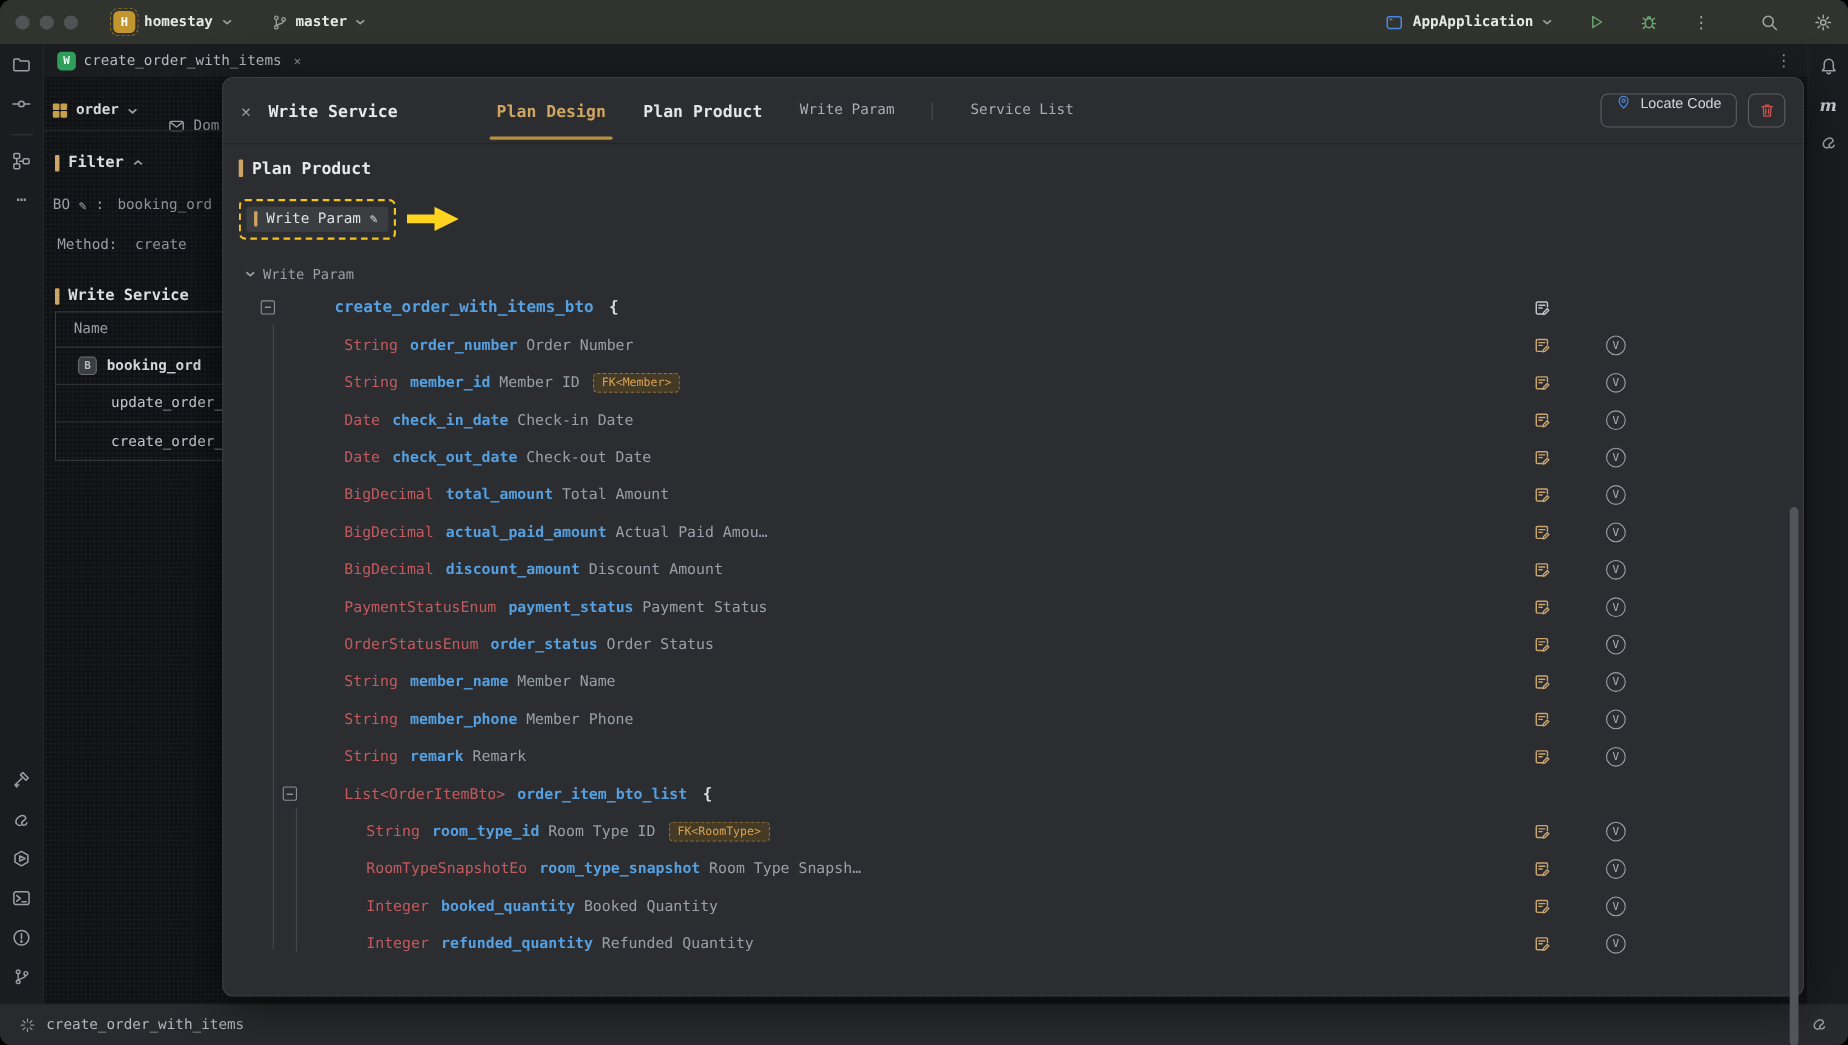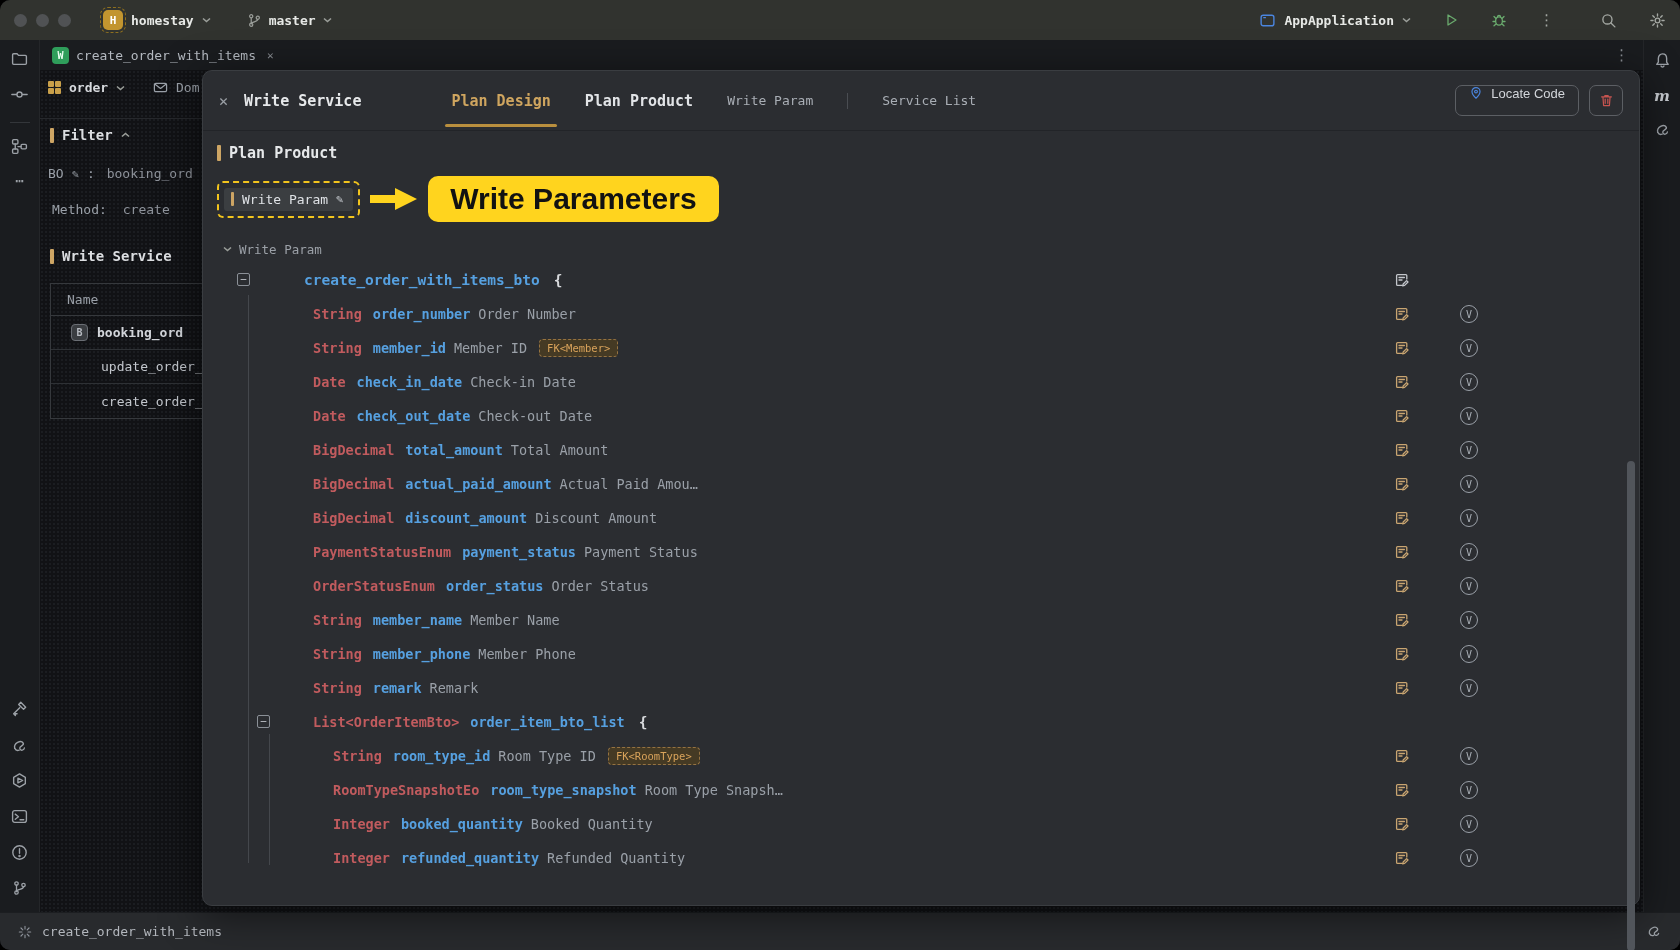--- a/index.html
+++ b/index.html
@@ -46,21 +46,21 @@
   .tab-x { color:#8a8e94; font-size:11px; margin-left:4px; }
 
   
   .content { flex:1; position:relative;
              background-color:#111215;
              background-image:radial-gradient(#1b1d21 1px, transparent 1px);
              background-size:4px 4px; }
 
   
   .toolpanel { position:absolute; left:0; top:0; width:230px; height:100%; font-size:13px; }
-  .lp-row { position:absolute; display:flex; align-items:center; gap:8px; }
+  .lp-row { position:absolute; display:flex; align-items:center; gap:8px;margin-top:13px; }
   .mod-icon { width:13px; height:13px; display:grid; grid-template-columns:6px 6px; gap:1px; }
   .mod-icon span { width:6px; height:6px; background:#c9a04a; border-radius:1px; }
   .lp-divider { position:absolute; left:0; top:48px; width:230px; height:1px; background:#26282c; }
   .gold-bar { width:4px; height:15px; background:#cda564; border-radius:1px; }
   .lp-head-txt { color:#dcdee1; font-weight:bold; font-size:14px; }
   .lp-grey { color:#9aa0a8; }
   .lp-val { color:#8e939b; }
   .pencil { color:#9aa0a8; font-size:12px; }
   .lp-table { position:absolute; left:10px; top:213px; width:220px; border:1px solid #36393d; }
   .lp-th { height:32px; display:flex; align-items:center; padding-left:16px; color:#9aa0a8;
@@ -108,21 +108,21 @@
   .param-btn .pencil { color:#cfd3d8; }
   .anno-label { background:#ffd41e; border-radius:10px; padding:6px 22px;
                 font-family:"Liberation Sans", sans-serif; font-weight:bold; font-size:30px; color:#121212; }
 
   .tree-head { display:flex; align-items:center; gap:7px; margin:14px 0 0 6px; height:16px;
                color:#9ba0a7; font-size:12.5px; }
 
   .tree { position:relative; margin-top:6px; }
   .guide { position:absolute; width:1px; background:#44474c; }
   .tree-row { height:34px; display:flex; align-items:center; position:relative; font-size:13.5px; }
-  .t-type { color:#c15b5e; font-weight:bold; margin-right:11px; white-space:pre; }
+  .t-type { color:#c15b5e; font-weight:normal; margin-right:11px; white-space:pre; }
   .t-name { color:#56a0e0; font-weight:bold; margin-right:8px; white-space:pre; }
   .t-name.root { font-size:14.5px; }
   .t-desc { color:#9aa0a8; white-space:pre; }
   .t-brace { color:#d8dadd; font-weight:bold; margin-left:6px; font-size:14.5px; }
   .t-badge { margin-left:12px; font-size:10.5px; color:#d9a35b; background:#453a24;
              border:1px dashed rgba(217,163,91,.55); border-radius:4px; padding:2px 7px; }
   .collapse-box { position:absolute; width:13px; height:13px; border:1px solid #8b9097; border-radius:2px;
                   color:#b8bcc2; font-size:11px; line-height:11px; text-align:center; top:10px; }
   .row-edit { position:absolute; left:1177px; top:9px; }
   .row-edit.grey { color:#c3c6cb; }
@@ -293,21 +293,21 @@
                 <span></span>
                 <span></span>
                 <span></span>
                 <span></span>
               </span>
             <span style="color:#d6d9dd; font-weight:bold;">order</span>
             <svg class="chev" viewBox="0 0 9 6">
                 <polyline points="1,1.5 4.5,4.5 8,1.5"></polyline>
               </svg>
           </div>
-          <div class="lp-row" style="left:113px; top:10px;">
+          <div class="lp-row" style="left:113px; top:24px;">
             <svg class="ln" width="15" height="15" viewBox="0 0 16 16" style="color:#9aa0a8">
                 <rect x="1.5" y="3.5" width="13" height="9" rx="1.5"></rect>
                 <polyline points="2.5,4.8 8,9 13.5,4.8"></polyline>
               </svg>
             <span class="lp-grey">Dom</span>
           </div>
           <div class="lp-divider"></div>
 
           <div class="lp-row" style="left:10px; top:57px;">
             <span class="gold-bar"></span>
@@ -388,21 +388,20 @@
               <div class="dashed-box">
                 <div class="param-btn">
                   <span class="bar"></span>
                   <span class="txt">Write Param</span>
                   <span class="pencil">✎</span>
                 </div>
               </div>
               <svg width="48" height="28" viewBox="0 0 48 28">
                 <polygon points="0,10 25,10 25,3 47,14 25,25 25,18 0,18" fill="#ffd41e"></polygon>
               </svg>
-              <div class="anno-label">Write Parameters</div>
             </div>
 
             <div class="tree-head">
               <svg class="chev" viewBox="0 0 9 6" style="width:9px">
                   <polyline points="1,1.5 4.5,4.5 8,1.5"></polyline>
                 </svg>
               <span>Write Param</span>
             </div>
 
             <div class="tree" id="tree">

